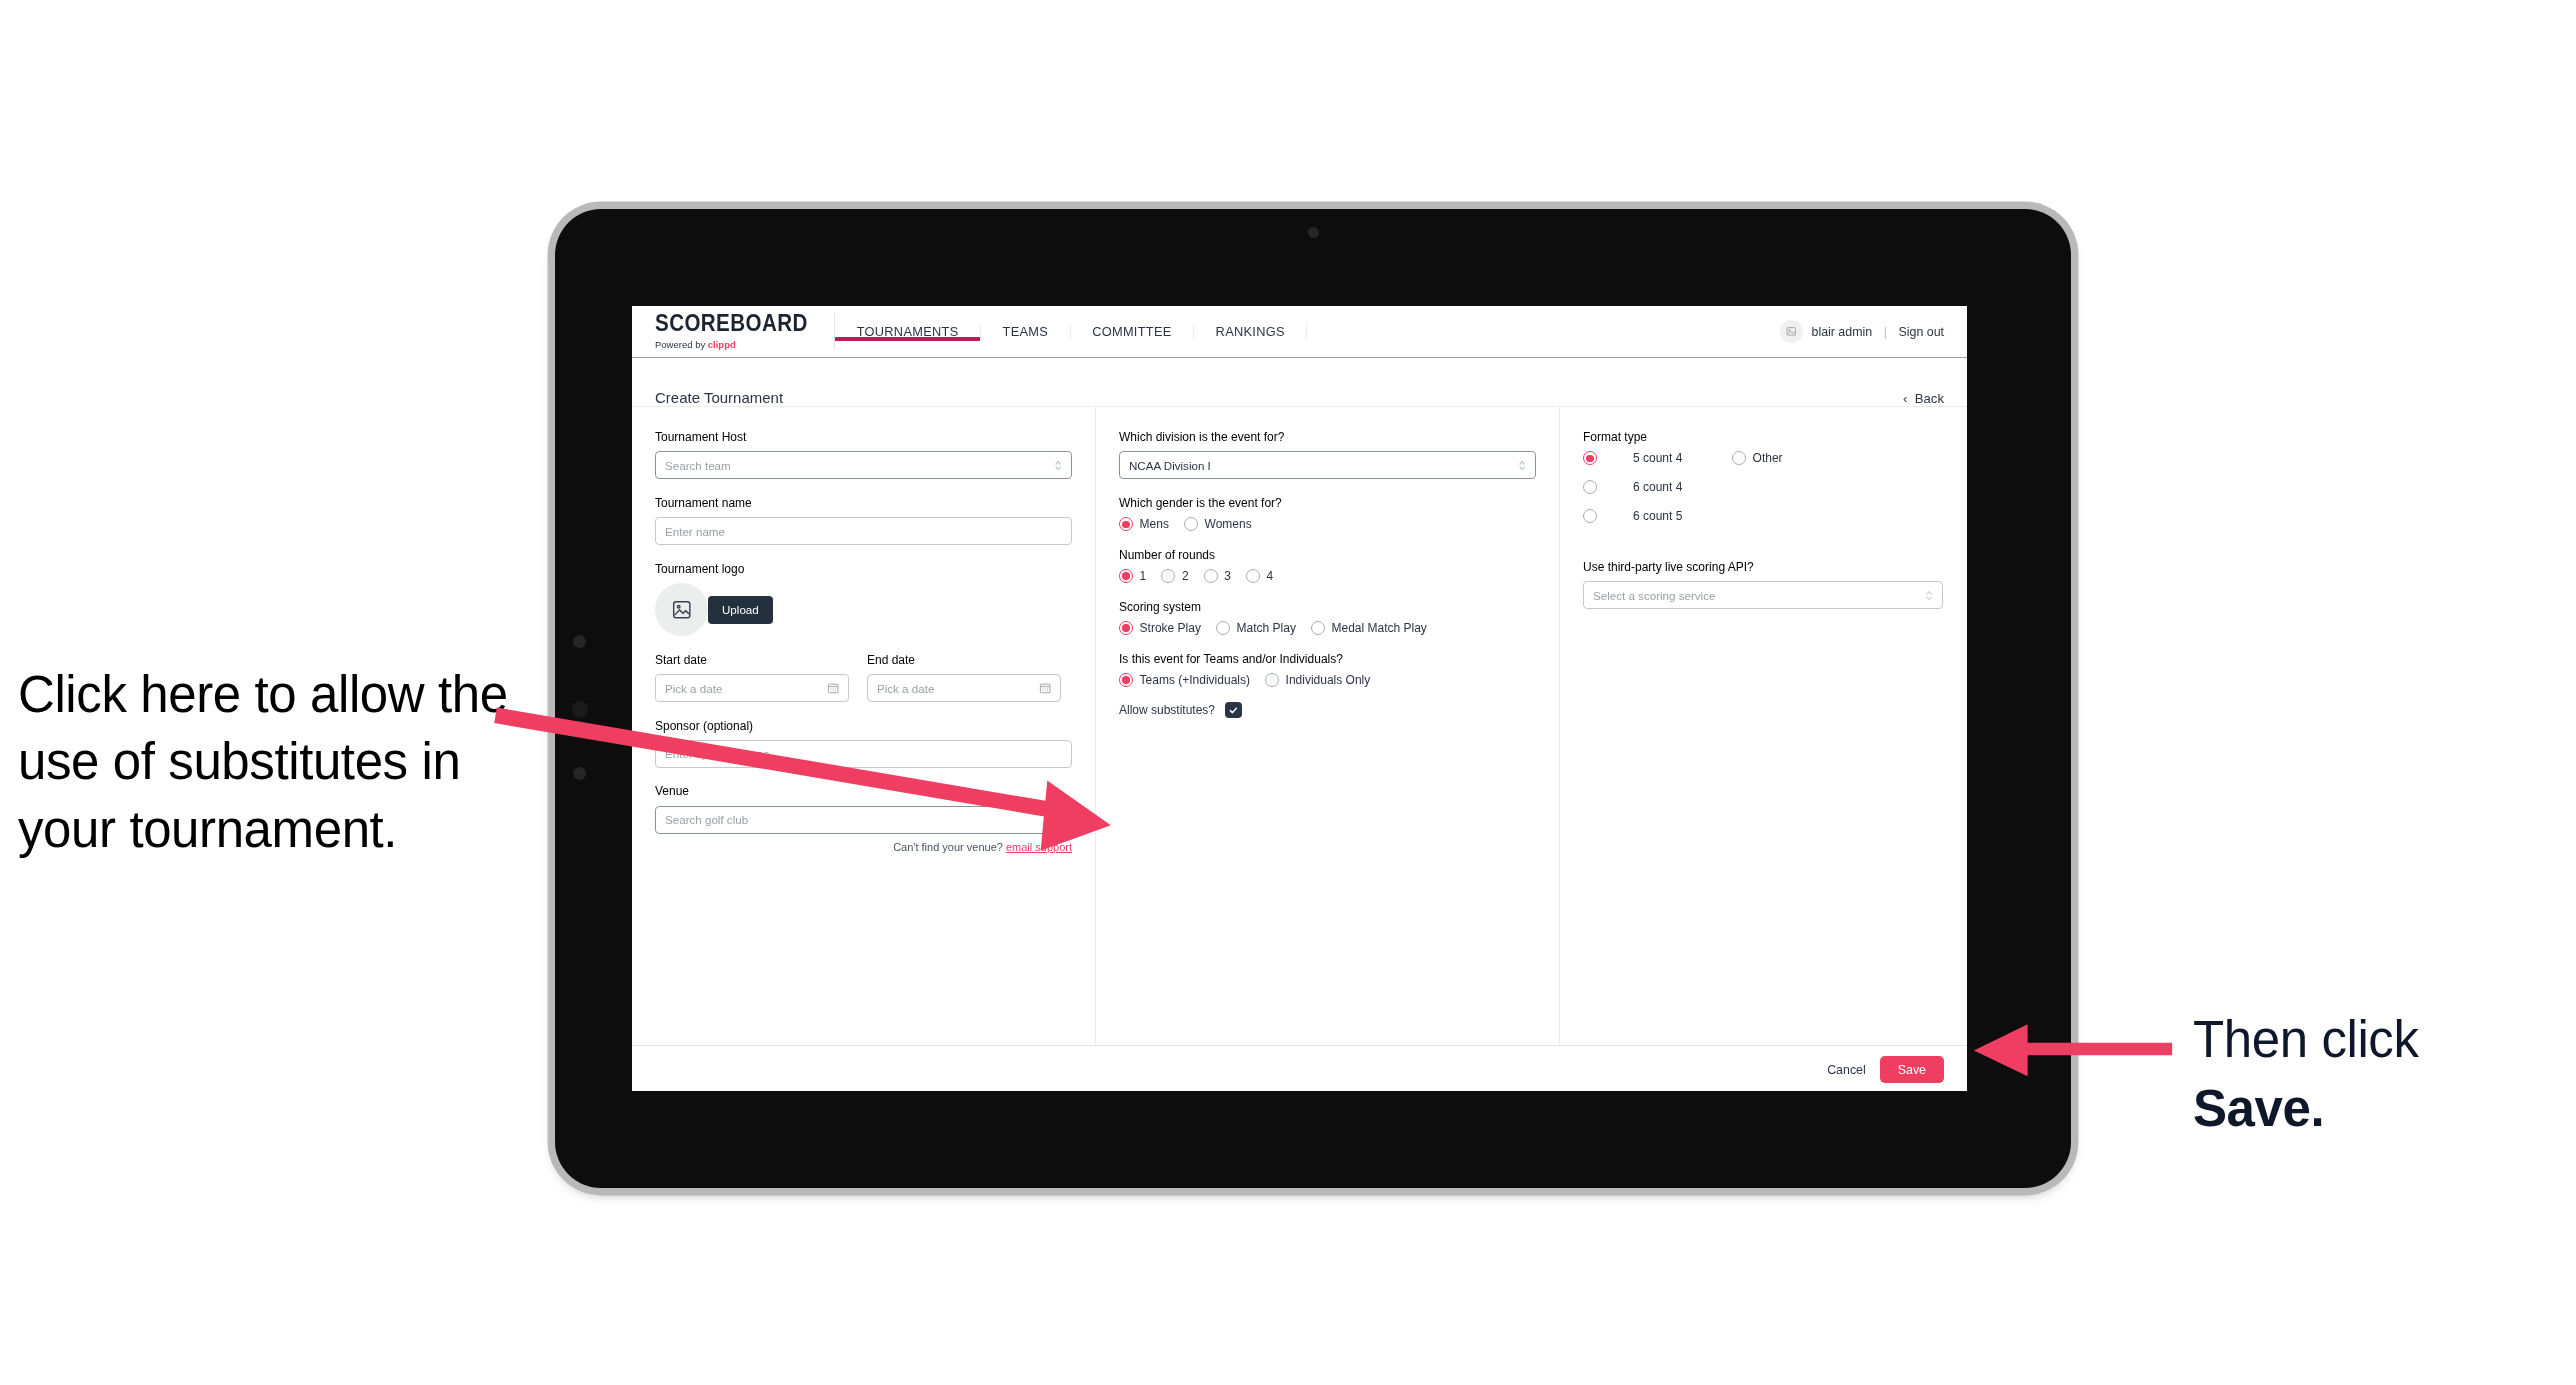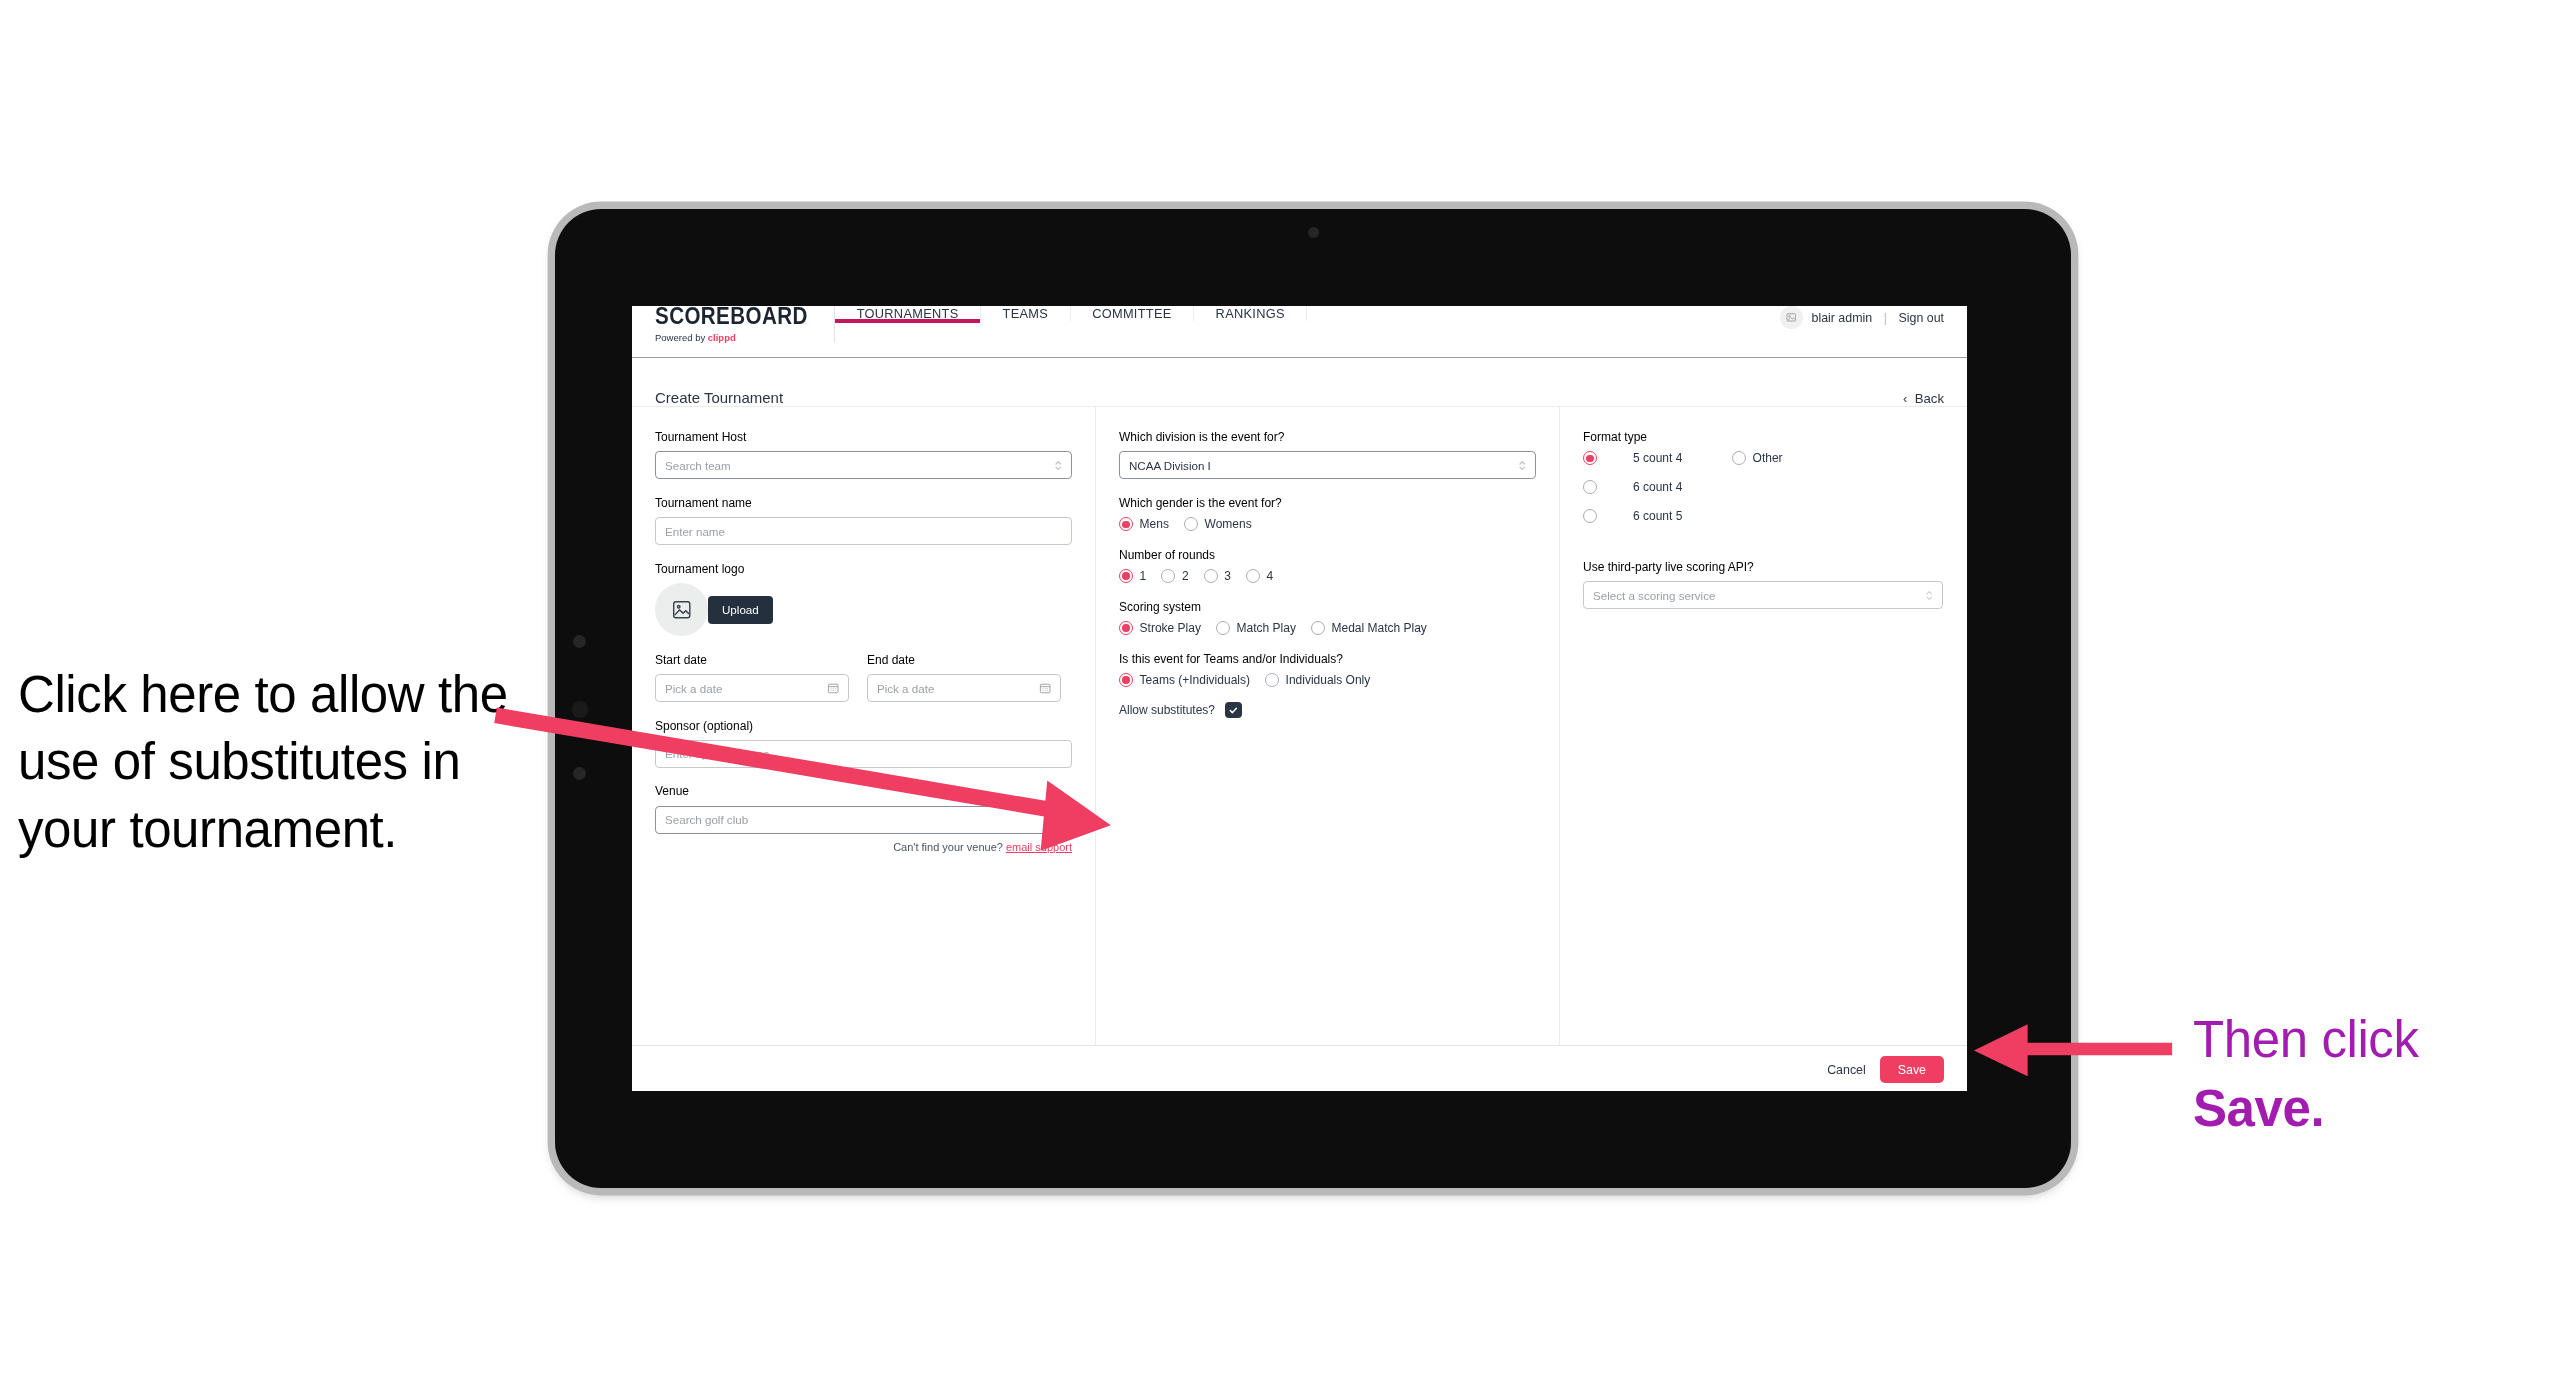--- a/index.html
+++ b/index.html
@@ -27,21 +27,21 @@
     font-family: "Liberation Sans", sans-serif;
     letter-spacing: -0.4px;
   }
   .annot-right {
     position: absolute;
     left: 2193px;
     top: 1006px;
     width: 363px;
     font-size: 51px;
     line-height: 1.35;
-    color: #a21caf;
+    color: #0f172a;
     letter-spacing: -0.4px;
   }
   .annot-right .bold { font-weight: bold; display: block; }
 
   
   .arrow-layer {
     position: absolute;
     left: 0; top: 0;
     width: 2576px; height: 1386px;
     pointer-events: none;
@@ -81,21 +81,21 @@
     background: #ffffff;
     z-index: 20;
     overflow: hidden;
     font-family: "Liberation Sans", sans-serif;
   }
 
   
   .topnav {
     height: 51px;
     display: flex;
-    align-items: flex-start;
+    align-items: center;
     border-bottom: 1.7px solid #9aa0a6;
     background: #fff;
     position: relative;
   }
   .brand {
     display: flex;
     flex-direction: column;
     justify-content: center;
     padding: 0 26.4px 0 23px;
     border-right: 0.8px solid #e4e4e4;

